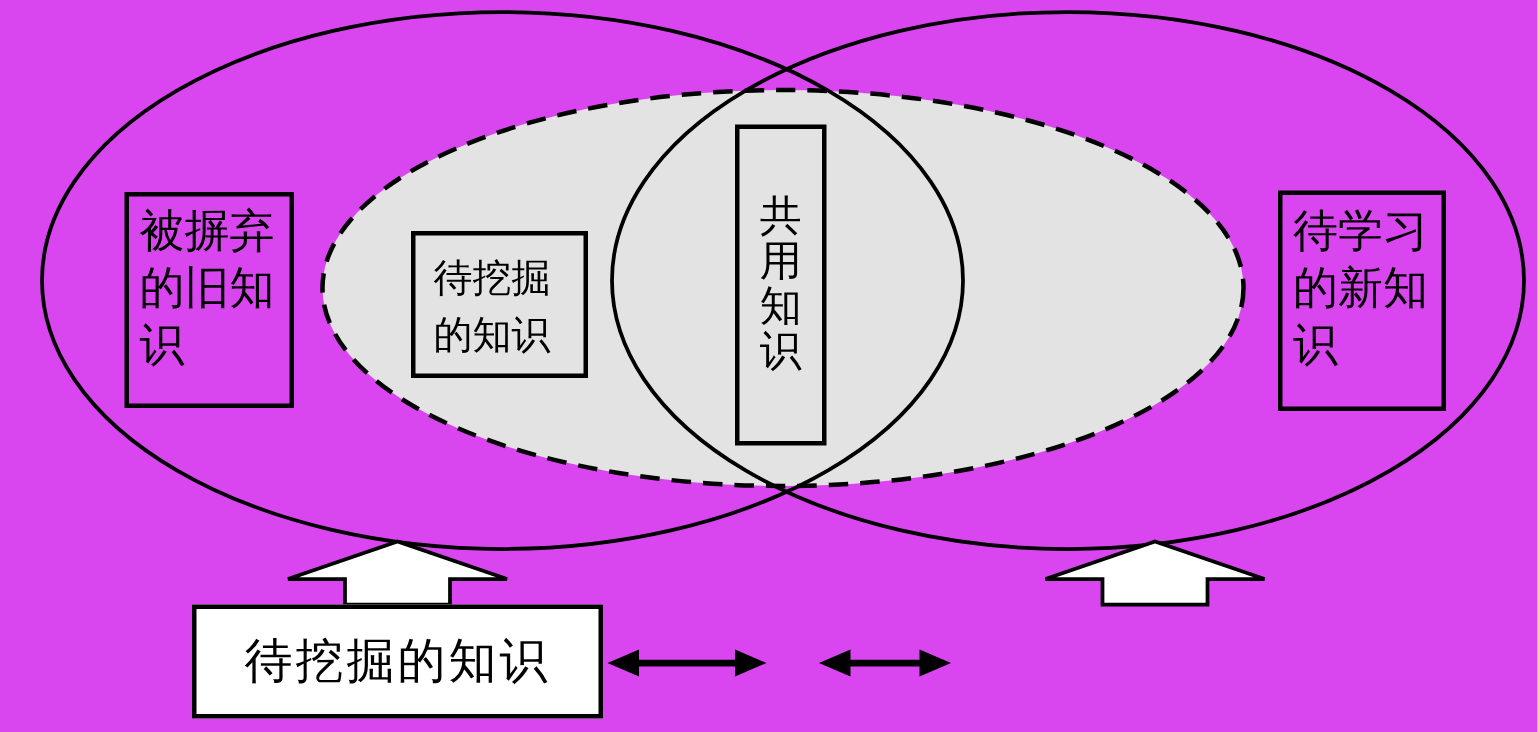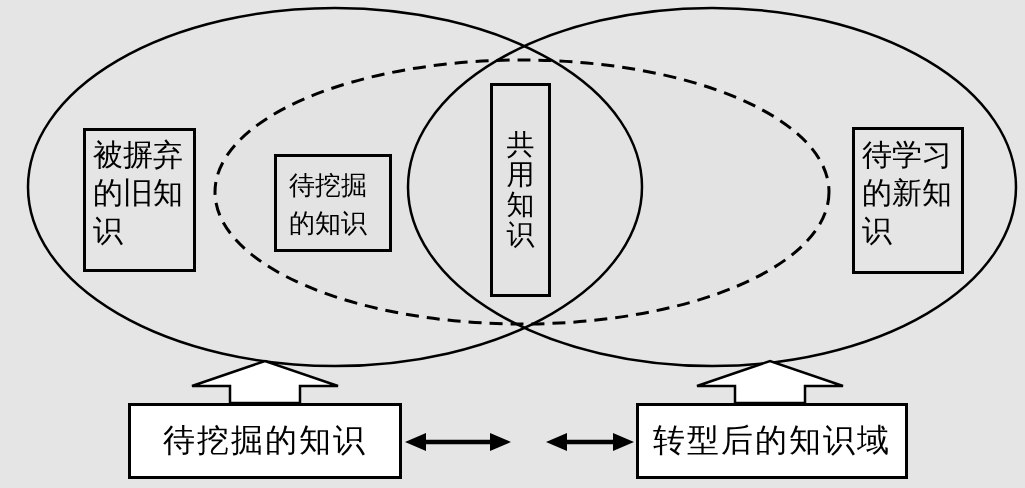--- a/index.html
+++ b/index.html
@@ -5,21 +5,21 @@
   html, body {
     margin: 0;
     padding: 0;
     background: #ffffff;
     font-family: "Liberation Sans", sans-serif;
   }
   .stage {
     position: relative;
     width: 1025px;
     height: 488px;
-    background: #e5e5e5;
+    background: #d946ef;
     overflow: hidden;
   }
   .stage svg {
     position: absolute;
     left: 0;
     top: 0;
   }
   .label-box {
     position: absolute;
     box-sizing: border-box;
@@ -108,16 +108,15 @@
   <div class="label-box box-old">被摒弃的旧知识</div>
 
   <div class="label-box box-mine">待挖掘的知识</div>
 
   <div class="label-box box-shared">共用知识</div>
 
   <div class="label-box box-new">待学习的新知识</div>
 
   <div class="label-box box-domain box-pre">待挖掘的知识</div>
 
-  <div class="label-box box-domain box-post">转型后的知识域</div>
 
 
 </div>
 
 </body></html>

